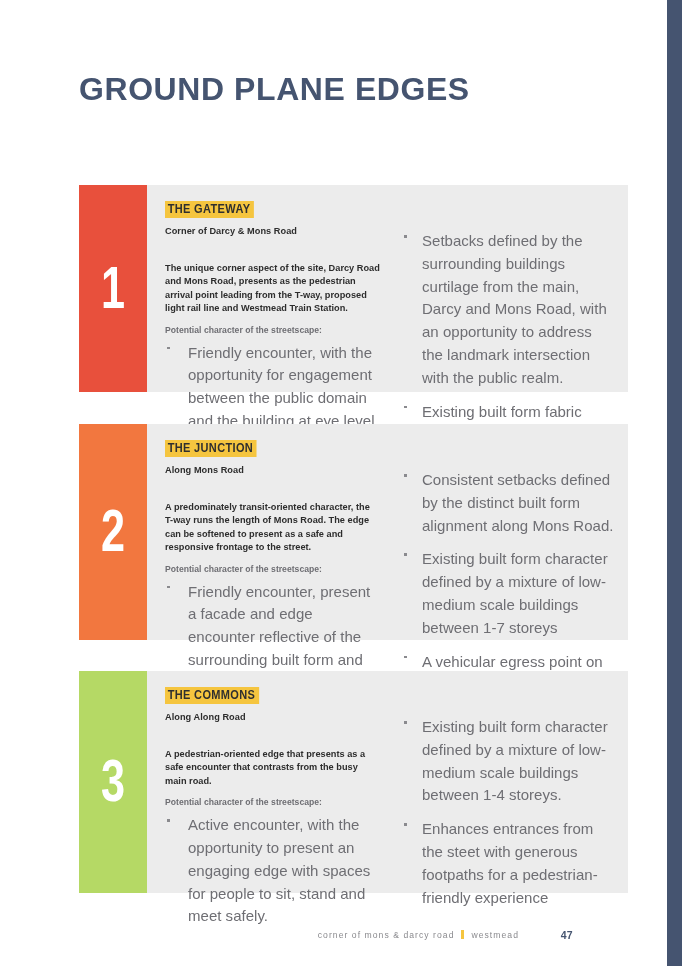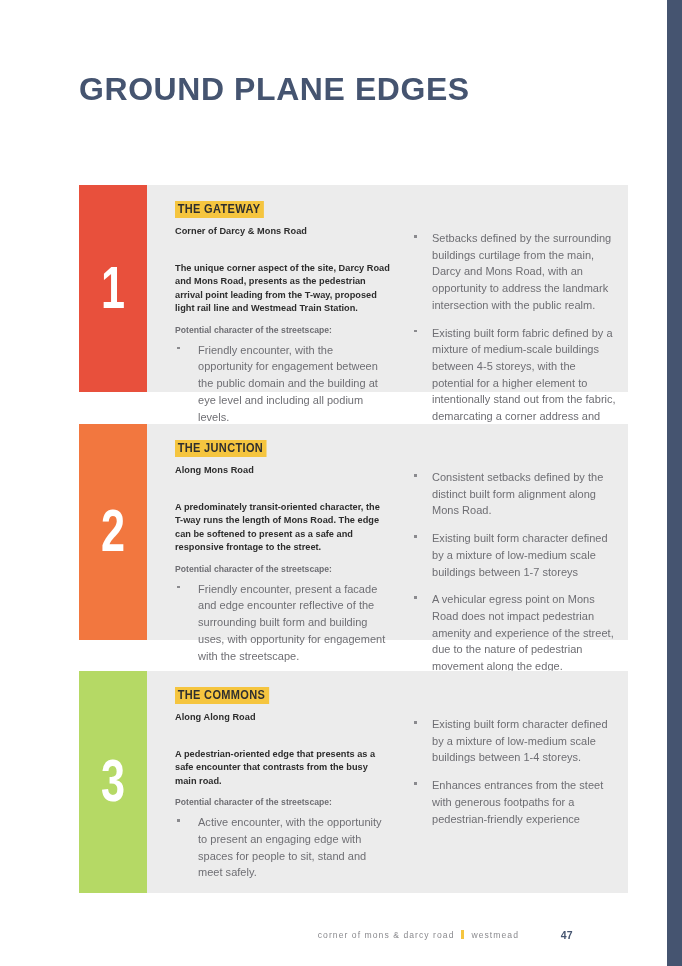--- a/index.html
+++ b/index.html
@@ -75,21 +75,21 @@
     font-size: 60px;
     font-weight: bold;
     line-height: 1;
     font-family: "Liberation Sans Narrow", "Liberation Sans", sans-serif;
     transform: translateY(-52%) scaleX(0.72);
   }
 
   .panel-body {
     flex: 1;
     display: flex;
-    padding: 14px 12px 10px 28px;
+    padding: 14px 12px 10px 18px;
   }
 
   .col-left  { width: 227px; flex: 0 0 227px; padding-right: 12px; }
   .col-right { flex: 1; padding-left: 10px; padding-top: 31px; }
 
   
   .tag {
     display: inline-block;
     background: #f5c53f;
     color: #2f2f2f;
@@ -130,21 +130,21 @@
   }
 
   ul.bullets {
     list-style: none;
     margin: 0;
     padding: 0;
   }
   ul.bullets li {
     position: relative;
     padding-left: 23px;
-    font-size: 11px;
+    font-size: 15px;
     line-height: 1.52;
     color: #6e6e73;
     margin-bottom: 9px;
     letter-spacing: 0.02px;
   }
   ul.bullets li:last-child { margin-bottom: 0; }
   ul.bullets li::before {
     content: "";
     position: absolute;
     left: 2px;

